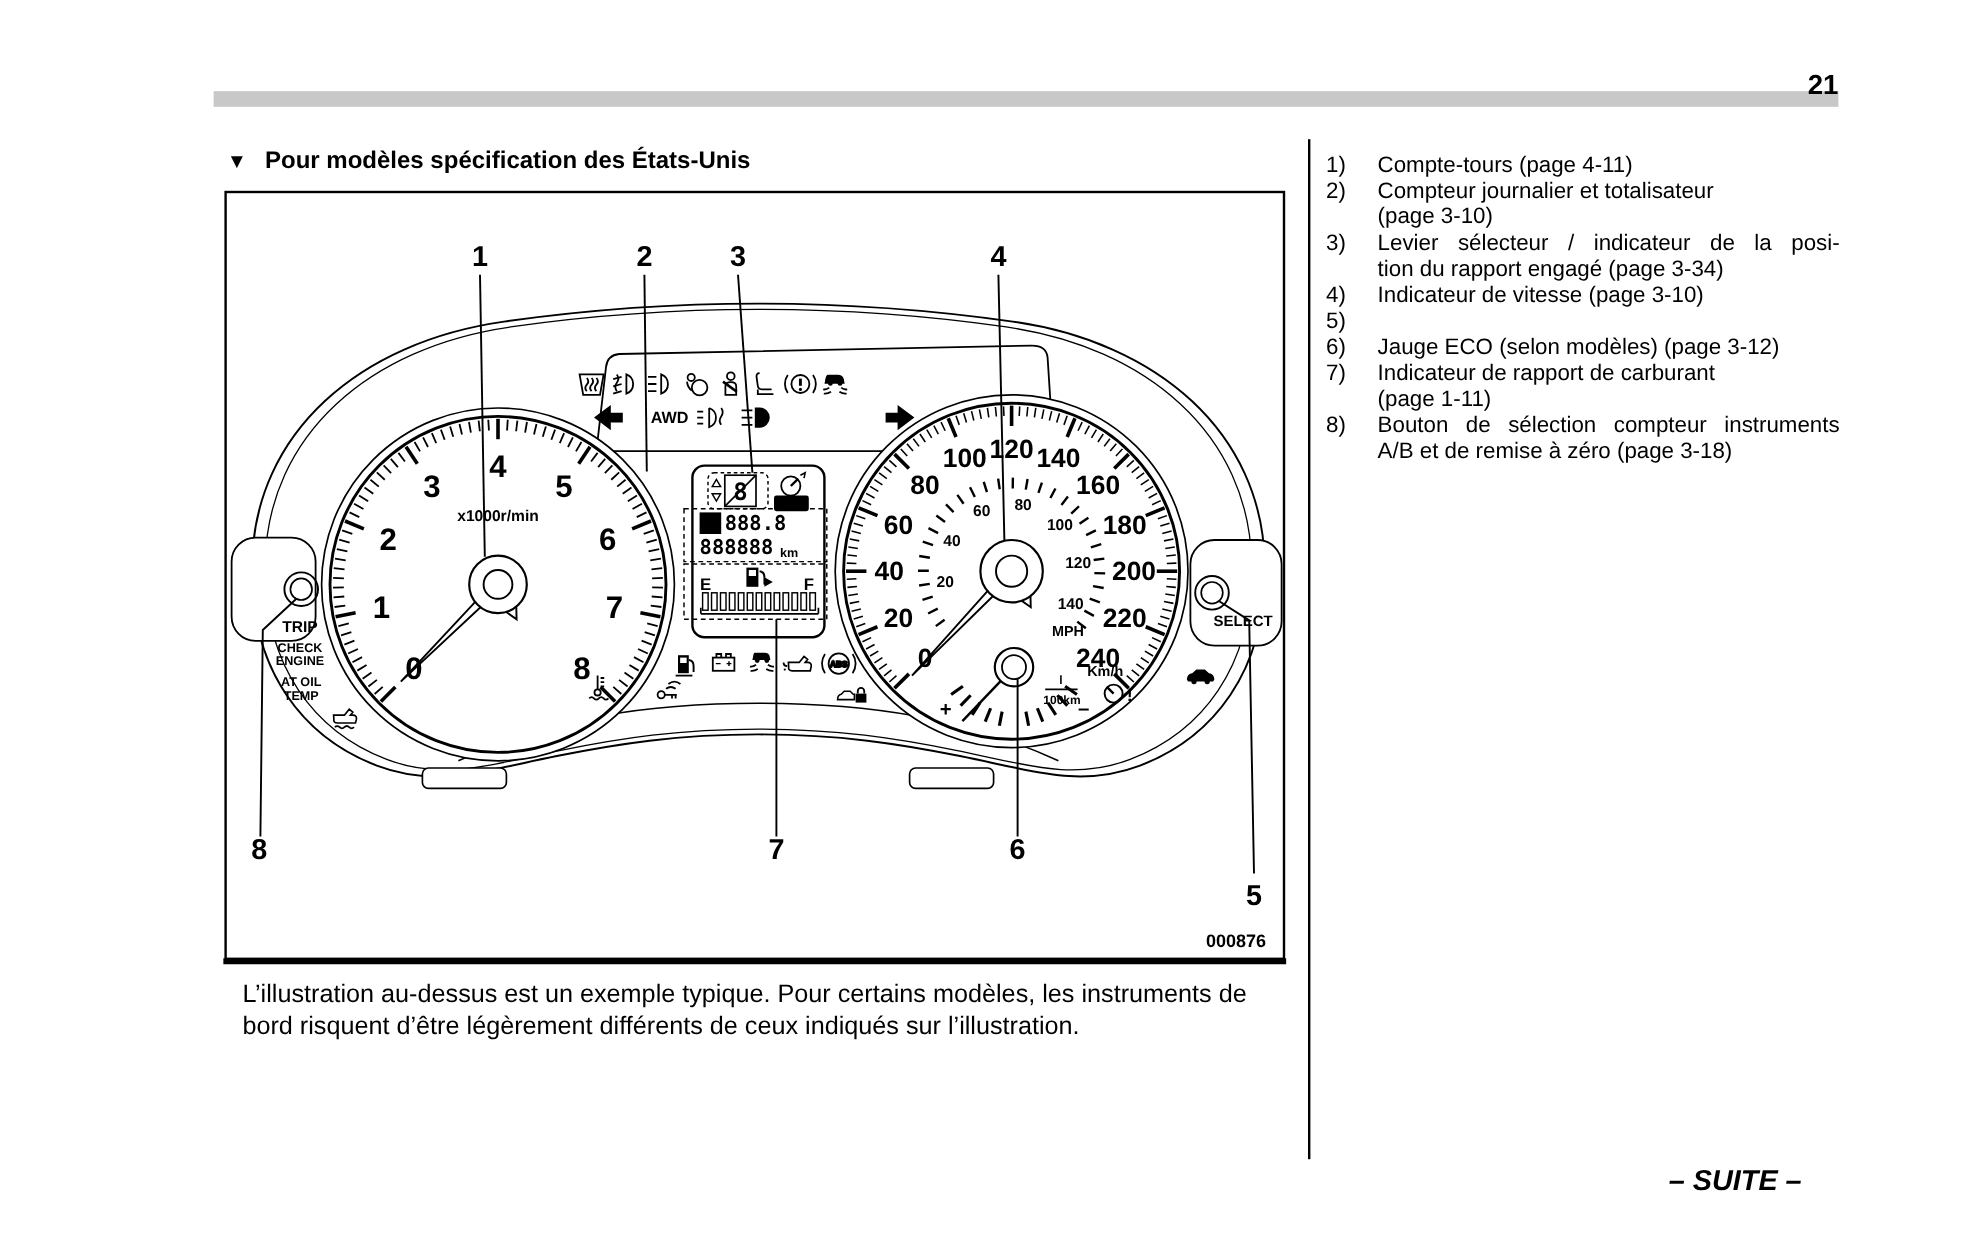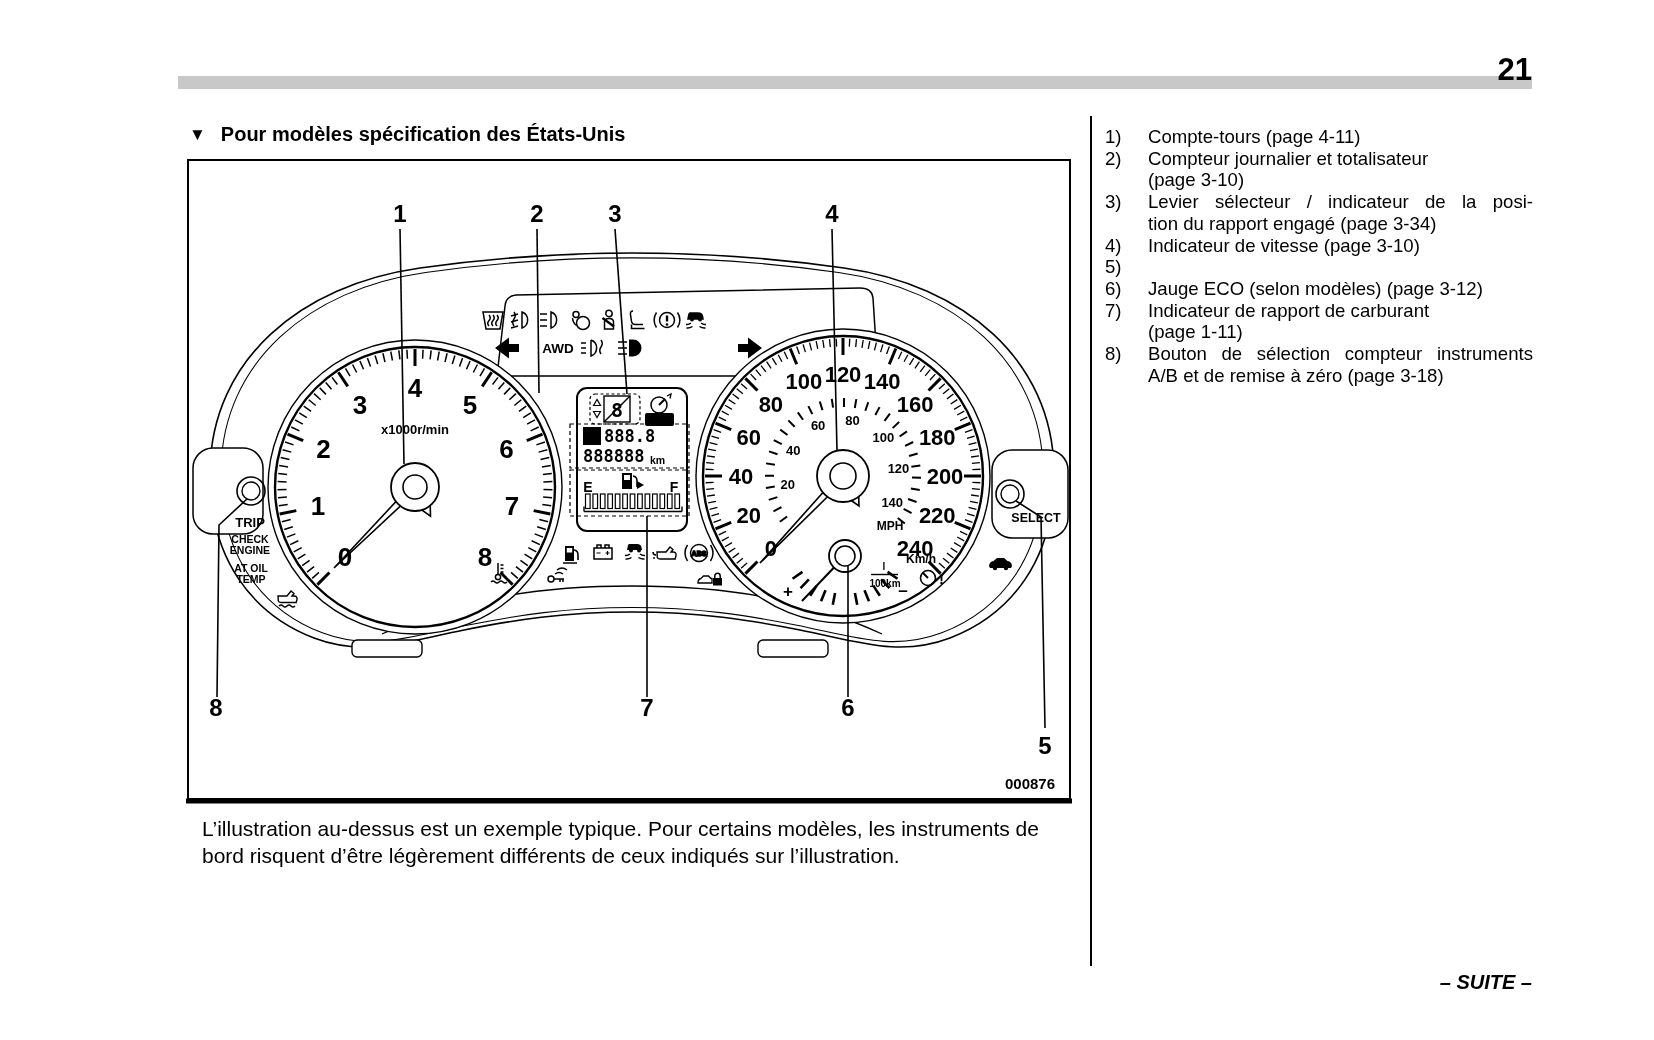--- a/index.html
+++ b/index.html
@@ -1,32 +1,32 @@
 <!DOCTYPE html>
 <html><head>
 <meta charset="utf-8">
 <style>
   html,body{margin:0;padding:0;background:#fff;}
   #page{position:relative;width:1654px;height:1040px;background:#fff;overflow:hidden;
         font-family:"Liberation Sans",sans-serif;color:#000;}
   .abs{position:absolute;}
   .graybar{left:178px;top:76px;width:1354px;height:13px;background:#c8c8c8;}
-  .pagenum{left:1420px;top:53px;width:112px;text-align:right;font-weight:bold;font-size:31px;line-height:34px;}
+  .pagenum{left:1420px;top:53px;width:112px;text-align:right;font-weight:bold;font-size:23px;line-height:34px;}
   .heading{left:189px;top:123px;display:flex;align-items:center;gap:15px;font-weight:bold;font-size:20px;}
   .heading .marker{font-size:17px;line-height:20px;}
   .figwrap{left:186px;top:158px;width:886px;height:648px;}
   .caption{left:186px;top:816px;width:842px;font-size:21px;line-height:26.5px;margin-left:16px;}
   .divider{left:1090px;top:116px;width:2px;height:850px;background:#000;}
   .legend{left:1105px;top:126px;width:428px;font-size:18.6px;line-height:21.7px;}
   .lrow{display:flex;}
   .lnum{width:43px;flex:0 0 43px;}
   .ltxt{flex:1;}
   .line{text-align:left;}
   .line.just{text-align:justify;text-align-last:justify;}
-  .footer{left:1360px;top:971px;width:172px;text-align:right;font-weight:bold;font-style:italic;font-size:20px;}
+  .footer{left:1360px;top:971px;width:172px;text-align:center;font-weight:bold;font-style:italic;font-size:24px;}
   svg text{font-family:"Liberation Sans",sans-serif;font-weight:bold;fill:#000;}
   svg .mono{font-family:"DejaVu Sans Mono",monospace;}
   svg .ln{stroke:#000;fill:none;}
 </style>
 </head>
 <body>
 
 <div id="page">
 
   <div class="abs graybar"></div>

